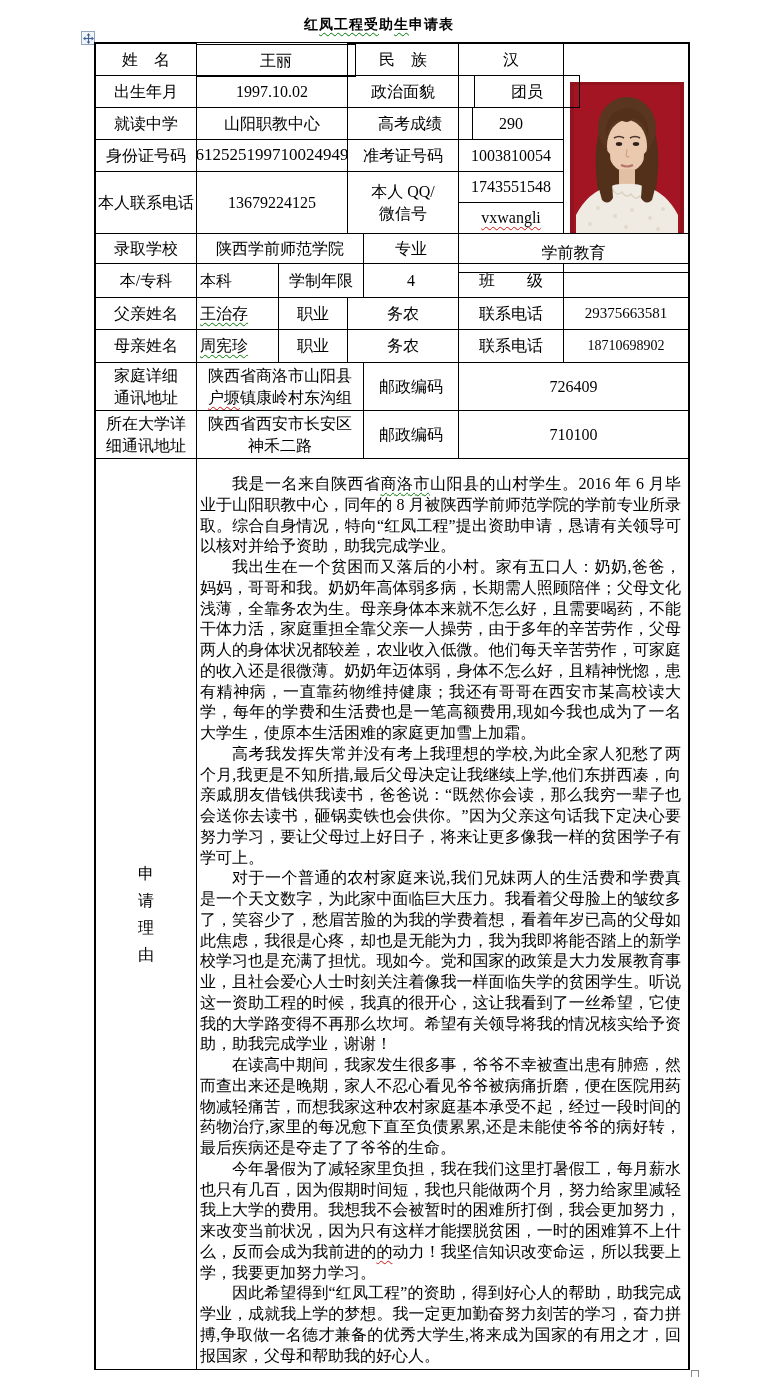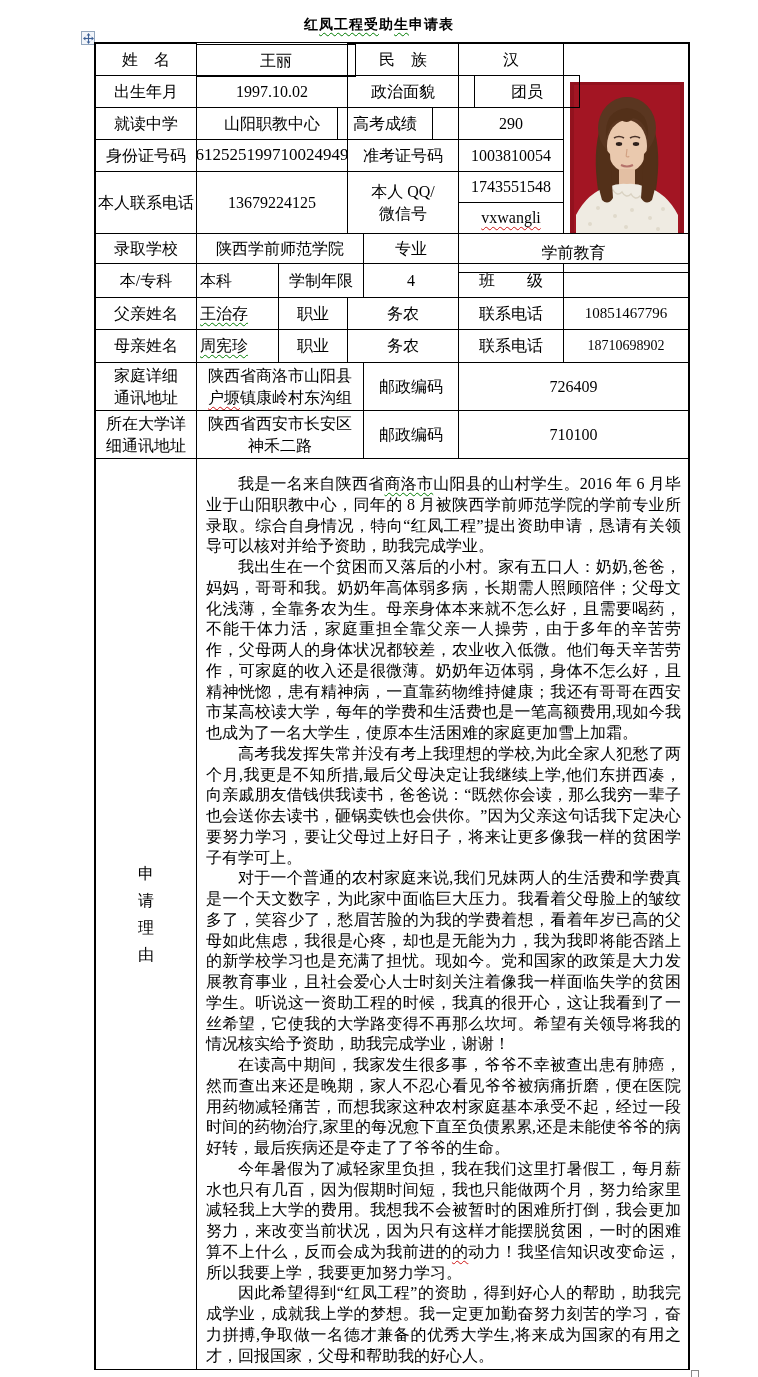--- a/index.html
+++ b/index.html
@@ -8,21 +8,21 @@
   .doc-title{position:absolute;left:0;top:16px;width:758px;text-align:center;
     font-size:14px;font-weight:bold;letter-spacing:1px;}
   .tbl-outer{position:absolute;left:94px;top:42px;width:596px;height:1328px;
     box-sizing:border-box;border:1px solid #000;}
   .cell{position:absolute;box-sizing:border-box;border:1px solid #000;
     display:flex;align-items:center;justify-content:center;
     text-align:center;font-size:16px;line-height:1.32;white-space:pre-line;
     overflow:hidden;padding:0 2px;}
   .cell.left{justify-content:flex-start;text-align:left;padding-left:3px;}
   .cell.vlabel{line-height:27px;}
-  .cell.reason{display:block;text-align:justify;padding:15px 7px 0 9px;}
+  .cell.reason{display:block;text-align:justify;padding:15px 7px 0 3px;}
   .reason p{margin:0;text-indent:2em;line-height:20.75px;font-size:16px;text-align:justify;}
   .sq-green{text-decoration-line:underline;text-decoration-style:wavy;
     text-decoration-color:#007a00;text-decoration-thickness:1px;text-underline-offset:3px;}
   .sq-red{text-decoration-line:underline;text-decoration-style:wavy;
     text-decoration-color:#cc1111;text-decoration-thickness:1px;text-underline-offset:3px;}
   .move-handle{position:absolute;left:81px;top:31px;width:14px;height:14px;
     box-sizing:border-box;border:1px solid #93a6bd;background:#f2f5fa;
     display:flex;align-items:center;justify-content:center;}
   .resize-handle{position:absolute;left:691px;top:1370px;width:8px;height:8px;
     box-sizing:border-box;border:1px solid #888;background:#fdfdfd;}
@@ -90,21 +90,21 @@
     </span>
   </div>
 
   <div class="cell" style="left:95px;top:75px;width:102px;height:33px">出生年月</div>
   <div class="cell" style="left:196px;top:75px;width:152px;height:33px">1997.10.02</div>
   <div class="cell" style="left:347px;top:75px;width:112px;height:33px">政治面貌</div>
   <div class="cell" style="left:474px;top:75px;width:106px;height:33px">团员</div>
 
   <div class="cell" style="left:95px;top:107px;width:102px;height:33px">就读中学</div>
   <div class="cell" style="left:196px;top:107px;width:152px;height:33px">山阳职教中心</div>
-  <div class="cell" style="left:337px;top:107px;width:96px;height:33px">高考成绩</div>
+  <div class="cell" style="left:347px;top:107px;width:126px;height:33px">高考成绩</div>
   <div class="cell" style="left:458px;top:107px;width:106px;height:33px">290</div>
 
   <div class="cell" style="left:95px;top:139px;width:102px;height:33px">身份证号码</div>
   <div class="cell" style="left:196px;top:139px;width:152px;height:33px;font-size:17px">612525199710024949</div>
   <div class="cell" style="left:347px;top:139px;width:112px;height:33px">准考证号码</div>
   <div class="cell" style="left:458px;top:139px;width:106px;height:33px">1003810054</div>
 
   <div class="cell" style="left:95px;top:171px;width:102px;height:63px">本人联系电话</div>
   <div class="cell" style="left:196px;top:171px;width:152px;height:63px">13679224125</div>
   <div class="cell" style="left:347px;top:171px;width:112px;height:63px">本人 QQ/
@@ -122,21 +122,21 @@
   <div class="cell" style="left:278px;top:263px;width:86px;height:35px">学制年限</div>
   <div class="cell" style="left:363px;top:263px;width:96px;height:35px">4</div>
   <div class="cell" style="left:458px;top:263px;width:106px;height:35px">班　　级</div>
   <div class="cell" style="left:563px;top:263px;width:126px;height:35px"></div>
 
   <div class="cell" style="left:95px;top:297px;width:102px;height:33px">父亲姓名</div>
   <div class="cell left" style="left:196px;top:297px;width:83px;height:33px"><span style="white-space: pre-line;"><span class="sq-green">王治存</span></span></div>
   <div class="cell" style="left:278px;top:297px;width:70px;height:33px">职业</div>
   <div class="cell" style="left:347px;top:297px;width:112px;height:33px">务农</div>
   <div class="cell" style="left:458px;top:297px;width:106px;height:33px">联系电话</div>
-  <div class="cell" style="left:563px;top:297px;width:126px;height:33px;font-size:15px">10851467796</div>
+  <div class="cell" style="left:563px;top:297px;width:126px;height:33px;font-size:15px">29375663581</div>
 
   <div class="cell" style="left:95px;top:329px;width:102px;height:34px">母亲姓名</div>
   <div class="cell left" style="left:196px;top:329px;width:83px;height:34px"><span style="white-space: pre-line;"><span class="sq-green">周宪珍</span></span></div>
   <div class="cell" style="left:278px;top:329px;width:70px;height:34px">职业</div>
   <div class="cell" style="left:347px;top:329px;width:112px;height:34px">务农</div>
   <div class="cell" style="left:458px;top:329px;width:106px;height:34px">联系电话</div>
   <div class="cell" style="left:563px;top:329px;width:126px;height:34px;font-size:14px">18710698902</div>
 
   <div class="cell" style="left:95px;top:362px;width:102px;height:49px">家庭详细
 通讯地址</div>

